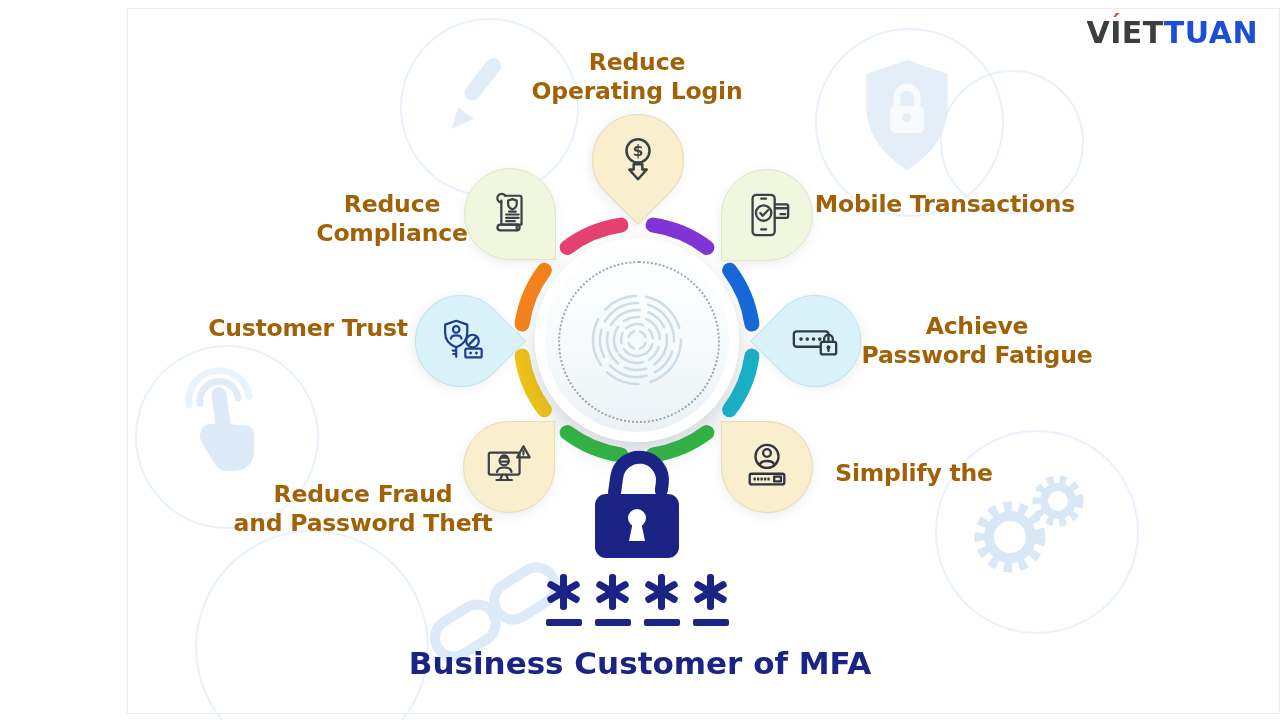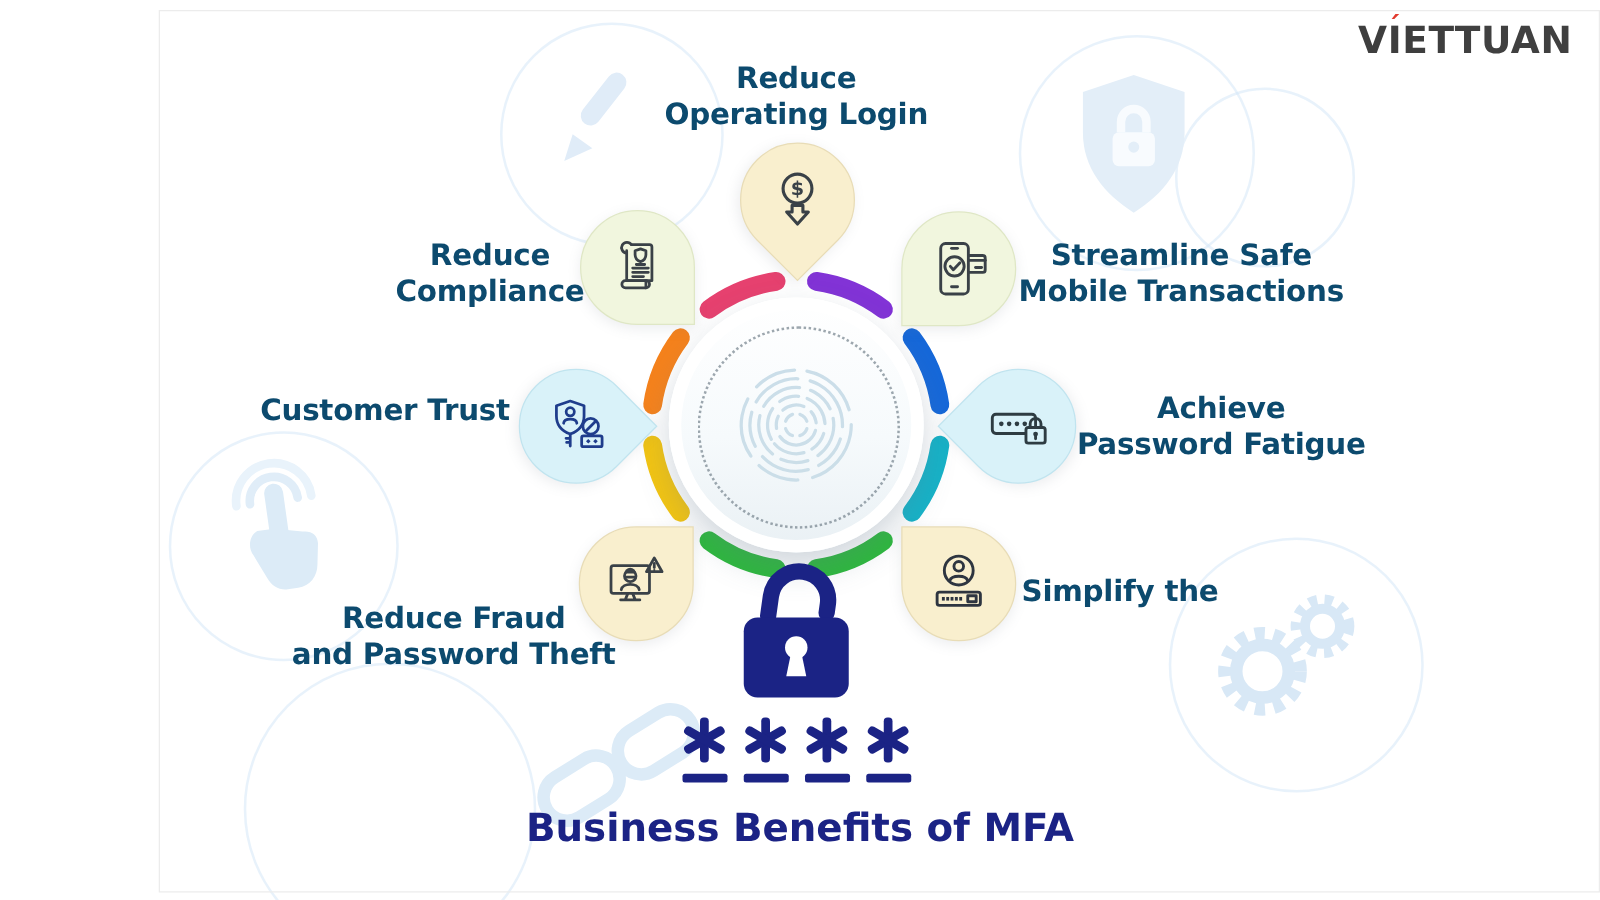--- a/index.html
+++ b/index.html
@@ -14,21 +14,21 @@
     border:1px solid #ececec;background:transparent;}
 
   
   .wm{position:absolute;z-index:0;}
   .wm-circle{position:absolute;border:2px solid rgba(210,230,248,0.5);border-radius:50%;z-index:0;}
 
   
   .logo{position:absolute;top:16px;right:22px;display:flex;z-index:5;
     font-size:30px;font-weight:bold;letter-spacing:.5px;line-height:34px;}
   .logo .dark{color:#3e3e3e;position:relative;}
-  .logo .red{color:#404040;}
+  .logo .red{color:#1d4ed8;}
   .logo .accent{position:absolute;left:23px;top:-10px;color:#e23a2e;font-size:22px;font-weight:bold;}
 
   
   .ring-svg{position:absolute;left:507px;top:210px;z-index:1;}
 
   
   .disc{position:absolute;left:535px;top:238px;width:204px;height:204px;border-radius:50%;
     background:linear-gradient(180deg,#ffffff 0%,#f6fafc 55%,#e9f0f4 100%);
     box-shadow:0 12px 26px rgba(100,120,140,.30), inset 0 0 0 10px #ffffff;z-index:2;}
   .dotted-ring{position:absolute;left:558px;top:261px;width:158px;height:158px;border-radius:50%;
@@ -43,21 +43,21 @@
   .point-tr{border-radius:50% 0 50% 50%;}
   .point-br{border-radius:50% 50% 0 50%;}
   .point-bl{border-radius:50% 50% 50% 0;}
   .rot45{transform:rotate(45deg);}
   .rotm45{transform:rotate(-45deg);}
   .unrot45{transform:rotate(-45deg);}
   .unrotm45{transform:rotate(45deg);}
   .bubble .icon-wrap{display:flex;align-items:center;justify-content:center;}
 
   
-  .benefit-label{position:absolute;z-index:4;text-align:center;color:#0c4a6e;
+  .benefit-label{position:absolute;z-index:4;text-align:center;color:#a16207;
     font-size:23.5px;font-weight:bold;line-height:28.5px;letter-spacing:-0.2px;}
   .benefit-label span{display:block;white-space:nowrap;}
 
   
   .lock-svg{position:absolute;left:581px;top:440px;z-index:4;}
   .pw-row{position:absolute;left:527px;top:574px;width:220px;display:flex;
     justify-content:center;gap:13px;z-index:4;}
   .pw-unit{display:flex;flex-direction:column;align-items:center;}
   .star{position:relative;width:36px;height:36px;}
   .star i{position:absolute;left:14.5px;top:0;width:7px;height:36px;background:#1b2385;border-radius:3px;}
@@ -246,28 +246,27 @@
         <path d="M33 37 v6"></path>
       </svg>
     </span>
   </div>
 
   <div class="benefit-label" style="left:437px;top:48px;width:400px;">
     <span>Reduce</span>
     <span>Operating Login</span>
   </div>
   <div class="benefit-label" style="left:795px;top:190px;width:300px;">
-    <span>Streamline Safe</span>
     <span>Mobile Transactions</span>
   </div>
   <div class="benefit-label" style="left:827px;top:312px;width:300px;">
     <span>Achieve</span>
     <span>Password Fatigue</span>
   </div>
-  <div class="benefit-label" style="left:746px;top:459px;width:300px;">
+  <div class="benefit-label" style="left:764px;top:459px;width:300px;">
     <span>Simplify the</span>
   </div>
   <div class="benefit-label" style="left:213px;top:480px;width:300px;">
     <span>Reduce Fraud</span>
     <span>and Password Theft</span>
   </div>
   <div class="benefit-label" style="left:158px;top:314px;width:300px;">
     <span>Customer Trust</span>
   </div>
   <div class="benefit-label" style="left:282px;top:190px;width:220px;">
@@ -312,15 +311,15 @@
     <div class="pw-unit">
       <div class="star">
           <i></i>
           <i></i>
           <i></i>
         </div>
       <div class="pw-bar"></div>
     </div>
   </div>
 
-  <div class="main-title">Business Benefits of MFA</div>
+  <div class="main-title">Business Customer of MFA</div>
 
 </div>
 
 </body></html>

